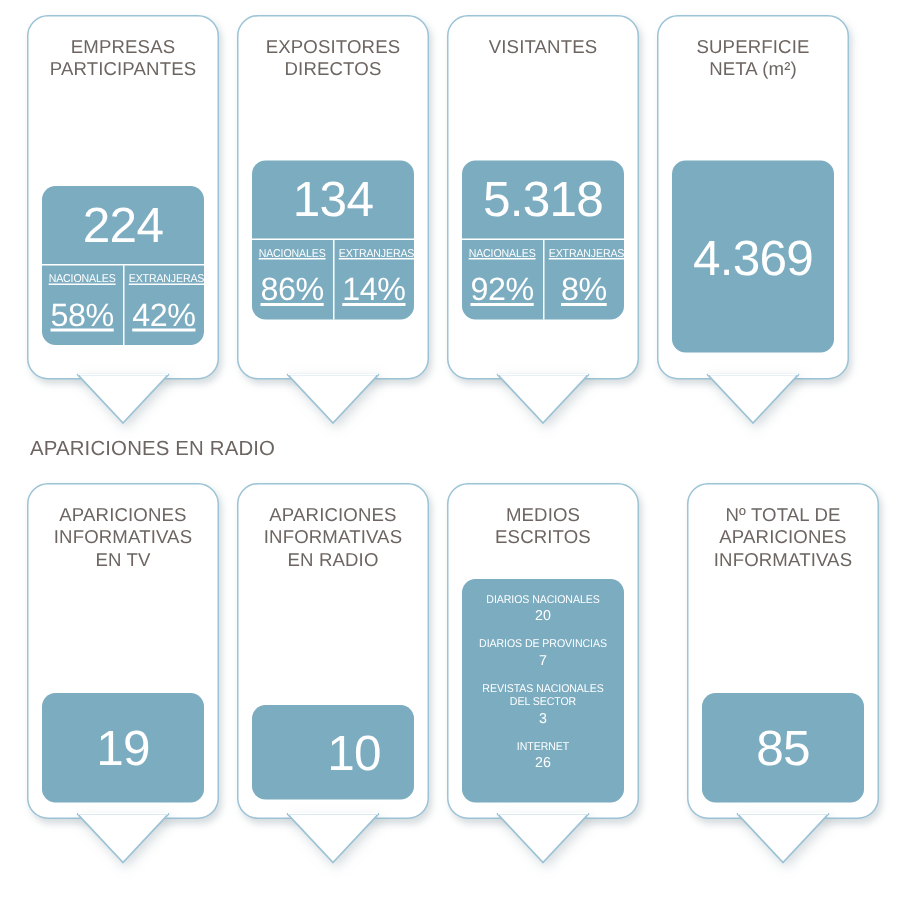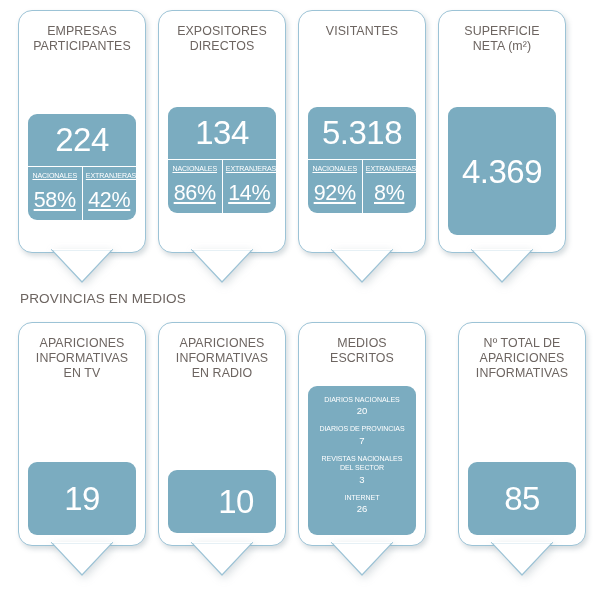--- a/index.html
+++ b/index.html
@@ -144,21 +144,21 @@
   }
 </style>
 </head>
 <body>
 
 <div class="board">
 
   <div class="card" style="left:18px; top:10px; height:243px;">
     <div class="card-title">EMPRESAS
 PARTICIPANTES</div>
-    <div class="blue" style="position:absolute; left:9px; top:103px;">
+    <div class="blue" style="position:absolute; left:9px; top:113px;">
       <div class="big-number">224</div>
       <div class="split">
         <div class="split-col">
           <div class="split-label">NACIONALES</div>
           <div class="split-value">58%</div>
         </div>
         <div class="split-col">
           <div class="split-label">EXTRANJERAS</div>
           <div class="split-value">42%</div>
         </div>
@@ -226,21 +226,21 @@
       <div class="big-number">4.369</div>
     </div>
     <div class="tail">
       <svg width="62" height="34" viewBox="0 0 62 34">
         <path d="M0.6,0.6 L61.4,0.6 L31,33 Z" fill="#ffffff" stroke="#9cc3d6" stroke-width="1.2" stroke-linejoin="round"></path>
         <rect x="1" y="-4" width="60" height="5" fill="#ffffff"></rect>
       </svg>
     </div>
   </div>
 
-  <div class="section-heading" style="left:20px; top:291px;">PROVINCIAS EN MEDIOS</div>
+  <div class="section-heading" style="left:20px; top:291px;">APARICIONES EN RADIO</div>
 
   <div class="card" style="left:18px; top:322px; height:224px;">
     <div class="card-title">APARICIONES
 INFORMATIVAS
 EN TV</div>
     <div class="blue solo" style="position:absolute; left:9px; top:139px; height:73px;">
       <div class="big-number">19</div>
     </div>
     <div class="tail">
       <svg width="62" height="34" viewBox="0 0 62 34">

